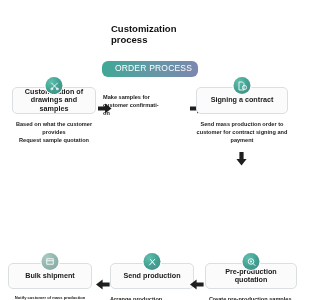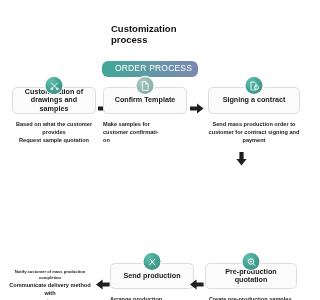--- a/index.html
+++ b/index.html
@@ -123,21 +123,21 @@
     line-height: 0;
   }
   .arrow svg { display: block; }
 
   
   .r1 { top: 0; }
   .r2 { top: 88px; }
 
   .c1 { left: 12px; }
   .c2 { left: 103px; }
-  .c3 { left: 208px; }
+  .c3 { left: 196px; }
   .c3w { width: 92px; }
 
   .n-box-row1 { height: 27px; }
 </style>
 </head>
 <body>
 
 <div class="header">
   <div class="title">Customization process</div>
   <div class="badge-wrap">
@@ -167,29 +167,20 @@
       </div>
     </div>
 
     <div class="arrow" style="left:98px; top:16px;">
       <svg width="14" height="11" viewBox="0 0 14 11">
           <path d="M0 3.4h7V0.4L13.6 5.5 7 10.6V7.6H0z" fill="#1f1f1f"></path>
         </svg>
     </div>
 
     <div class="node c2">
-      <div class="node-box n-box-row1">
-        <span class="icon-circle light">
-          <svg width="9" height="10" viewBox="0 0 18 22" fill="none" stroke="#ffffff" stroke-width="1.8" stroke-linejoin="round">
-            <path d="M3 1.5h8l5 5v14H3z"></path>
-              <path d="M11 1.5v5h5"></path>
-          </svg>
-        </span>
-        <span class="node-label">Confirm Template</span>
-      </div>
       <div class="node-desc desc-left">
         <span class="ln">Make samples for</span>
         <span class="ln">customer confirmati-</span>
         <span class="ln">on</span>
       </div>
     </div>
 
     <div class="arrow" style="left:190px; top:16px;">
       <svg width="14" height="11" viewBox="0 0 14 11">
           <path d="M0 3.4h7V0.4L13.6 5.5 7 10.6V7.6H0z" fill="#1f1f1f"></path>
@@ -216,20 +207,29 @@
     <div class="arrow" style="left:236px; top:65px;">
       <svg width="11" height="14" viewBox="0 0 11 14">
           <path d="M3.4 0h4.2v7h3L5.5 13.6 0.4 7h3z" fill="#1f1f1f"></path>
         </svg>
     </div>
   </div>
 
   <div class="row r2">
 
     <div class="node c1" style="left:8px;">
+      <div class="node-box">
+        <span class="icon-circle light">
+          <svg width="9" height="9" viewBox="0 0 18 18" fill="none" stroke="#ffffff" stroke-width="1.7" stroke-linejoin="round">
+            <rect x="2.5" y="3.5" width="13" height="11"></rect>
+              <line x1="2.5" y1="7.5" x2="15.5" y2="7.5"></line>
+          </svg>
+        </span>
+        <span class="node-label">Bulk shipment</span>
+      </div>
       <div class="node-desc">
         <span class="tiny">Notify customer of mass production completion</span>
         <span class="ln">Communicate delivery method with</span>
         <span class="ln">customer</span>
       </div>
     </div>
 
     <div class="arrow" style="left:96px; top:16px;">
       <svg width="14" height="11" viewBox="0 0 14 11">
           <path d="M13.6 3.4h-7V0.4L0 5.5l6.6 5.1V7.6h7z" fill="#1f1f1f"></path>

